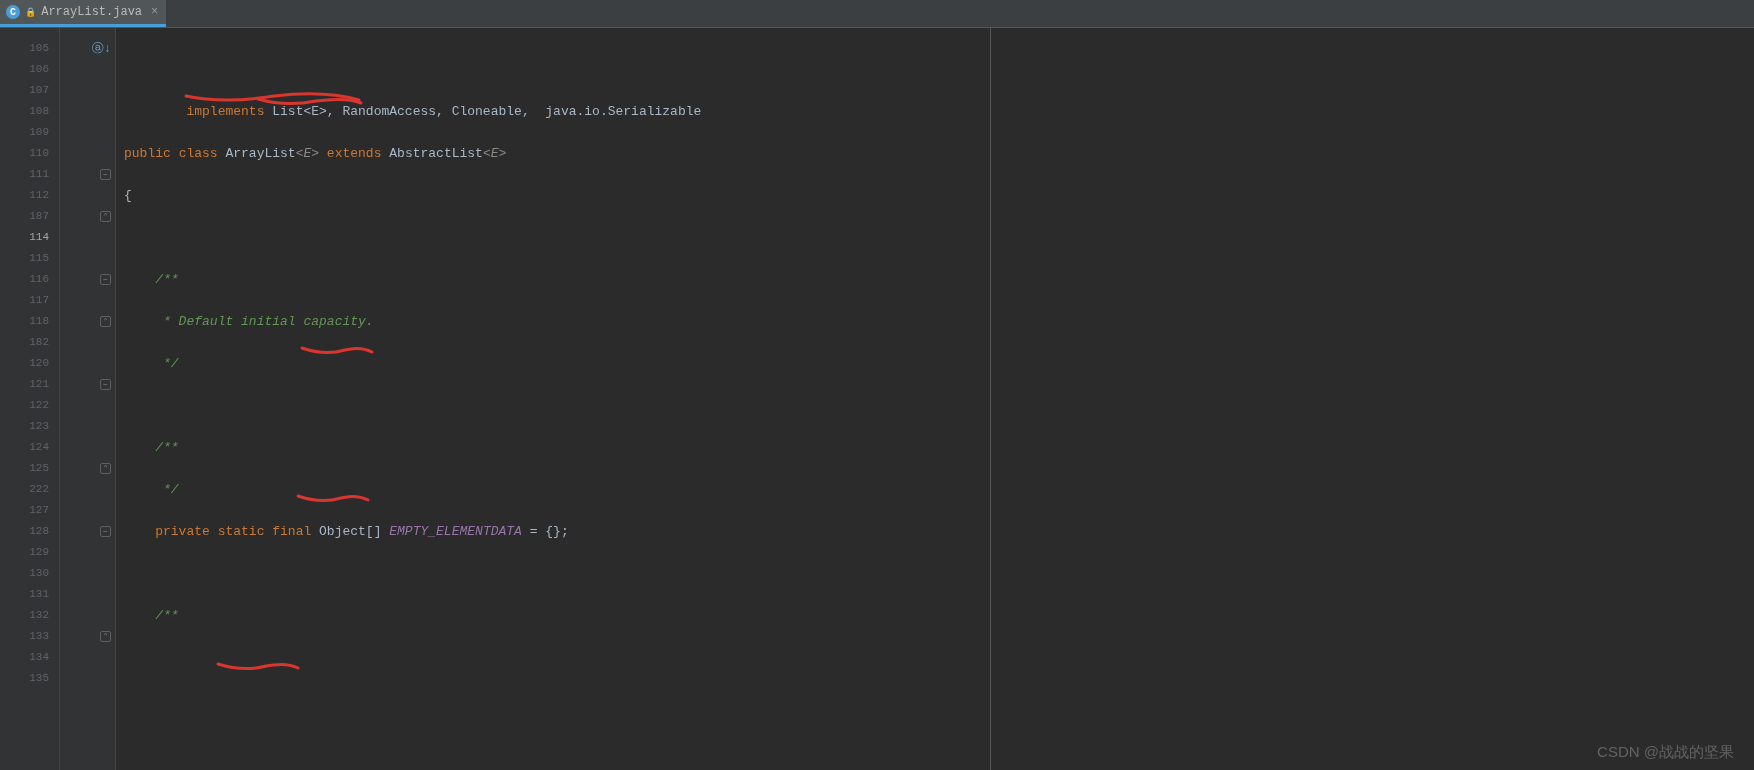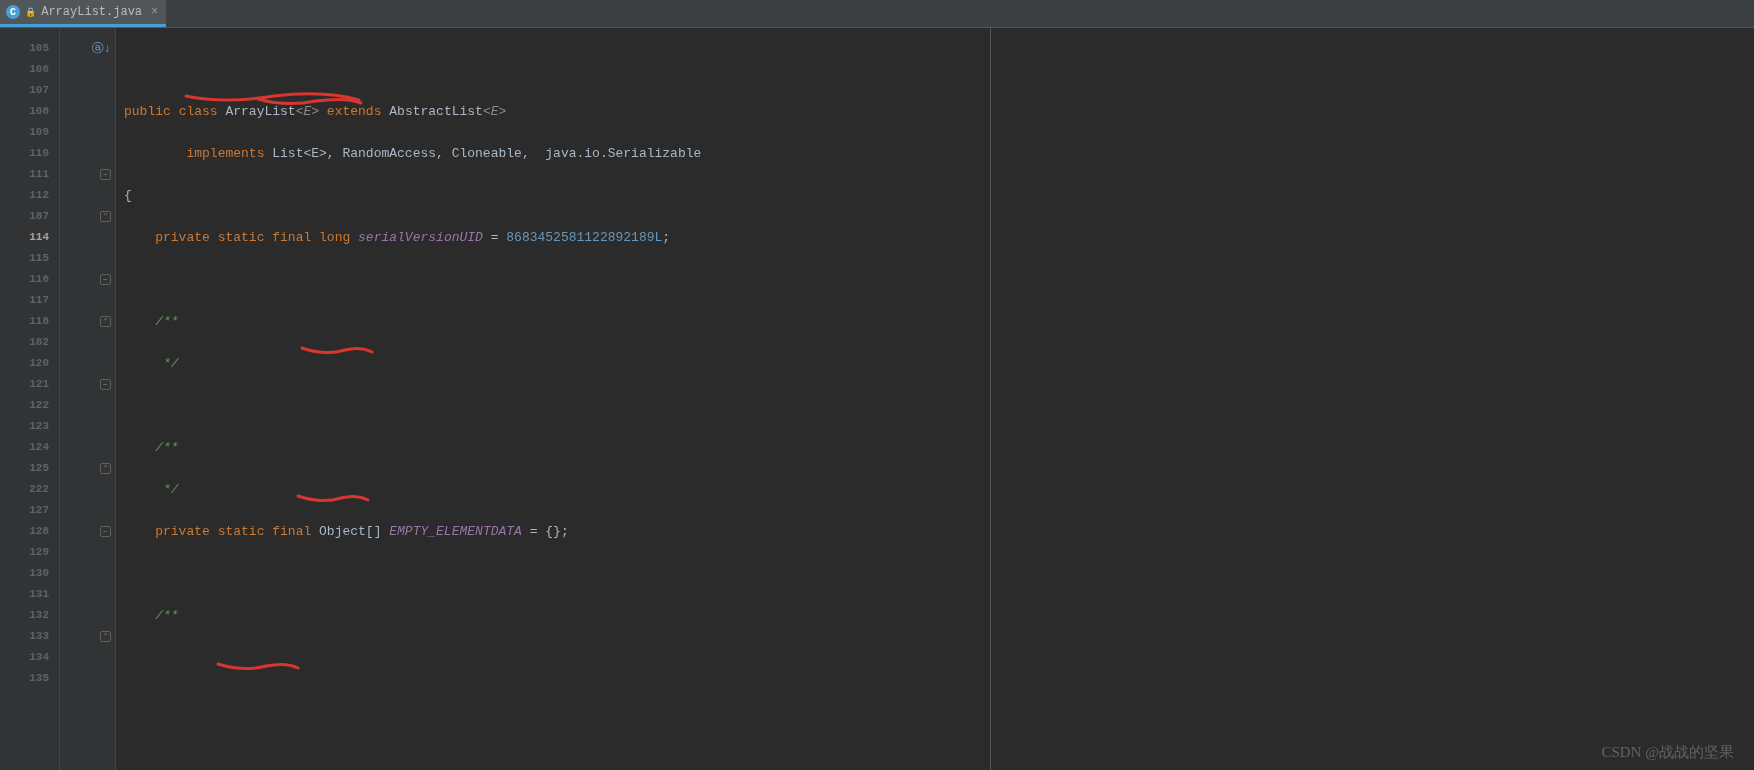--- a/index.html
+++ b/index.html
@@ -45,21 +45,21 @@
 }
 .gutter {
   width:60px;
   background:#313335;
   text-align:right;
   color:#606366;
   padding:10px 10px 0 0;
   user-select:none;
   border-right:1px solid #444;
 }
-.gutter .ln {height:21px; line-height:21px; font-size:11px;font-weight:bold;}
+.gutter .ln {height:21px; line-height:21px; font-size:11px;}
 .gutter .ln.active {color:#a4a3a3;padding-left:23px;}
 .foldcol {
   width:56px;
   background:#313335;
   padding:10px 4px 0 0;
   position:relative;
   border-right:1px solid #444;
 }
 .foldcol .fold {height:21px; display:flex; justify-content:flex-end; align-items:center;}
 .fold-icon {
@@ -90,21 +90,21 @@
 }
 .annotate {
   position:absolute;
   pointer-events:none;
   stroke:#d9362f; stroke-width:3; fill:none;
   stroke-linecap:round;
 }
 .watermark {
   position:absolute; bottom:8px; right:20px;
   color:rgba(200,200,200,0.35); font-size:15px;
-  font-family:Liberation Serif, serif;
+  font-family:Liberation Sans, sans-serif;
 }
 </style>
 </head>
 <body>
 
 <div class="tabs">
   <div class="tab">
     <span class="cls-icon">C</span>
     <span class="lock">🔒</span>
     <span>ArrayList.java</span>
@@ -192,26 +192,26 @@
       <div class="fold"></div>
       <div class="fold"></div>
       <div class="fold">
         <span class="fold-icon" style="font-size: 7px;">⌃</span>
       </div>
       <div class="fold"></div>
       <div class="fold"></div>
     </div>
   <div class="code">
 <div class="line"></div>
+<div class="line">        <span class="kw">implements</span><span> List&lt;E&gt;, RandomAccess, Cloneable,  java.io.Serializable</span></div>
 <div class="line"><span class="kw">public</span> <span class="kw">class</span><span> ArrayList</span><span class="itc">&lt;E&gt;</span><span class="kw"> extends</span><span> AbstractList</span><span class="itc">&lt;E&gt;</span></div>
-<div class="line">        <span class="kw">implements</span><span> List&lt;E&gt;, RandomAccess, Cloneable,  java.io.Serializable</span></div>
 <div class="line"><span>{</span></div>
-<div class="line">    <span class="kw">private static final long </span><span class="fld">serialVersionUID</span><span> = </span><span class="num">8683452581122892189L</span><span>;</span></div>
 <div class="line"></div>
 <div class="line">    <span class="cmt">/**</span></div>
+<div class="line">    <span class="cmt"> * Default initial capacity.</span></div>
 <div class="line">    <span class="cmt"> */</span></div>
 <div class="line"></div>
 <div class="line">    <span class="cmt">/**</span></div>
 <div class="line">    <span class="cmt"> */</span></div>
 <div class="line">    <span class="kw">private static final </span><span>Object[] </span><span class="fld">EMPTY_ELEMENTDATA</span><span> = {};</span></div>
 <div class="line"></div>
 <div class="line">    <span class="cmt">/**</span></div>
 
 
 

